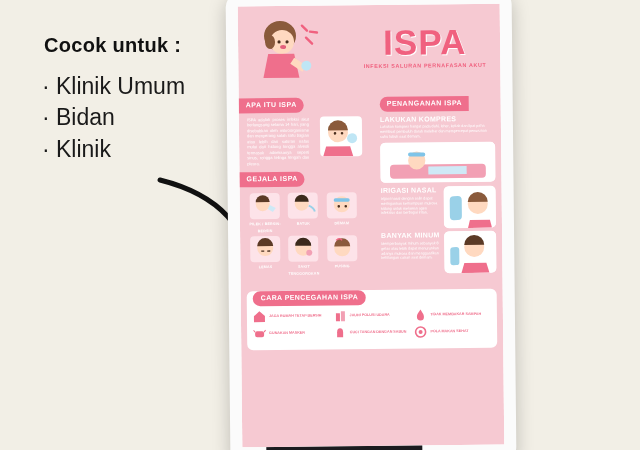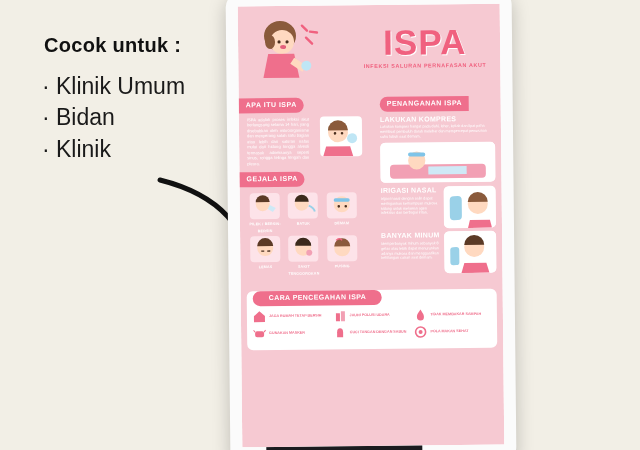--- a/index.html
+++ b/index.html
@@ -94,21 +94,21 @@
   .r-img{
     width:52px;height:42px;border-radius:5px;background:#fff;flex:none;position:relative;overflow:hidden;
   }
 
   
   .prev{
     margin:4px 6px 6px;background:#fff;border-radius:6px;padding:4px 4px 6px;
   }
   .prev-title{
     display:inline-block;background:#ef6f8c;color:#fff;font-weight:bold;font-size:7px;
-    padding:3px 16px;border-radius:8px;margin:-9px 0 4px 2px;letter-spacing:.4px;
+    padding:3px 8px;border-radius:8px;margin:-9px 0 4px 2px;letter-spacing:.4px;
   }
   .prev-grid{display:flex;flex-wrap:wrap;}
   .prev-item{width:33.33%;display:flex;gap:3px;align-items:center;margin-bottom:4px;padding:0 2px;box-sizing:border-box;}
   .prev-ico{width:13px;height:13px;flex:none;}
   .prev-lbl{font-size:3.7px;font-weight:bold;color:#ef6f8c;line-height:1.2;}
 
   .hero{position:absolute;left:8px;top:10px;width:86px;height:70px;}
 </style>
 </head>
 <body>

